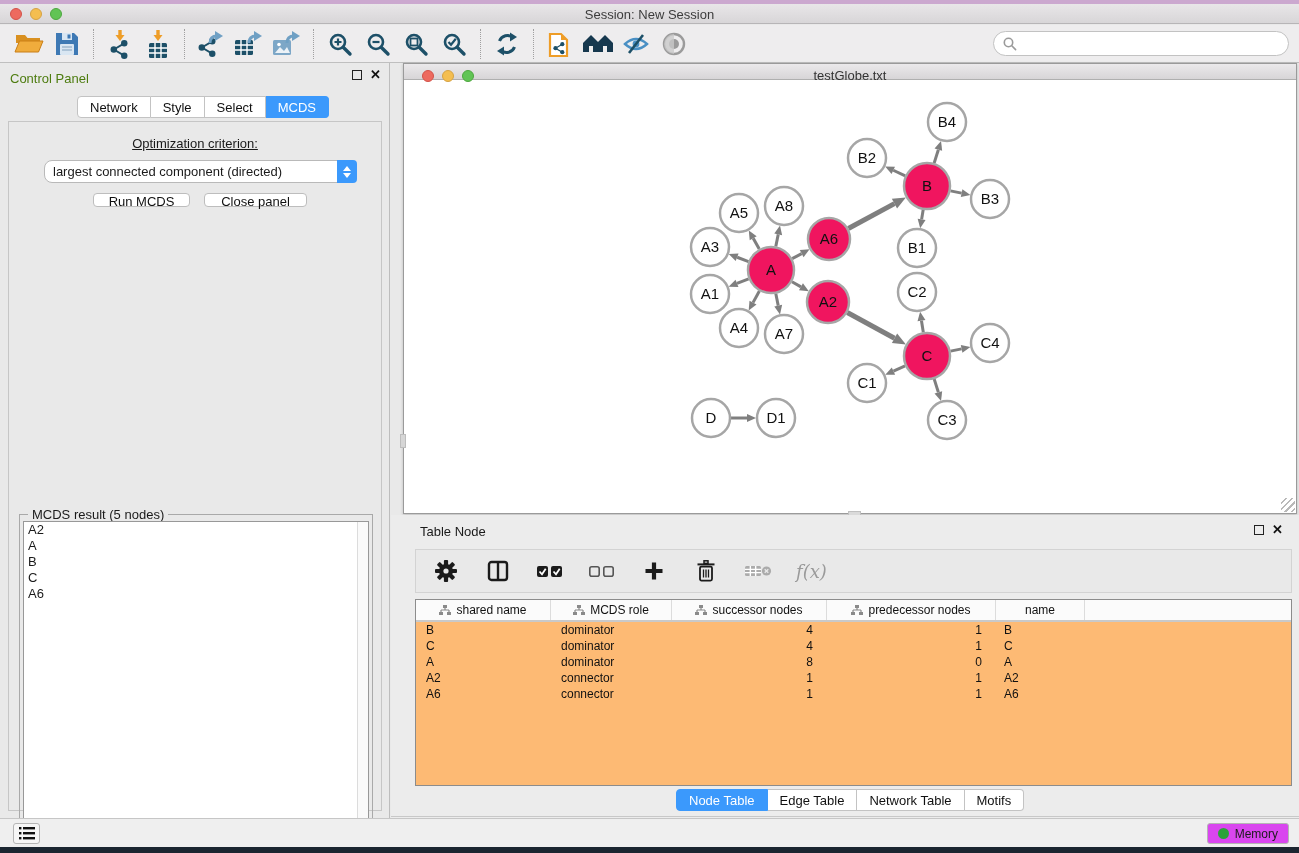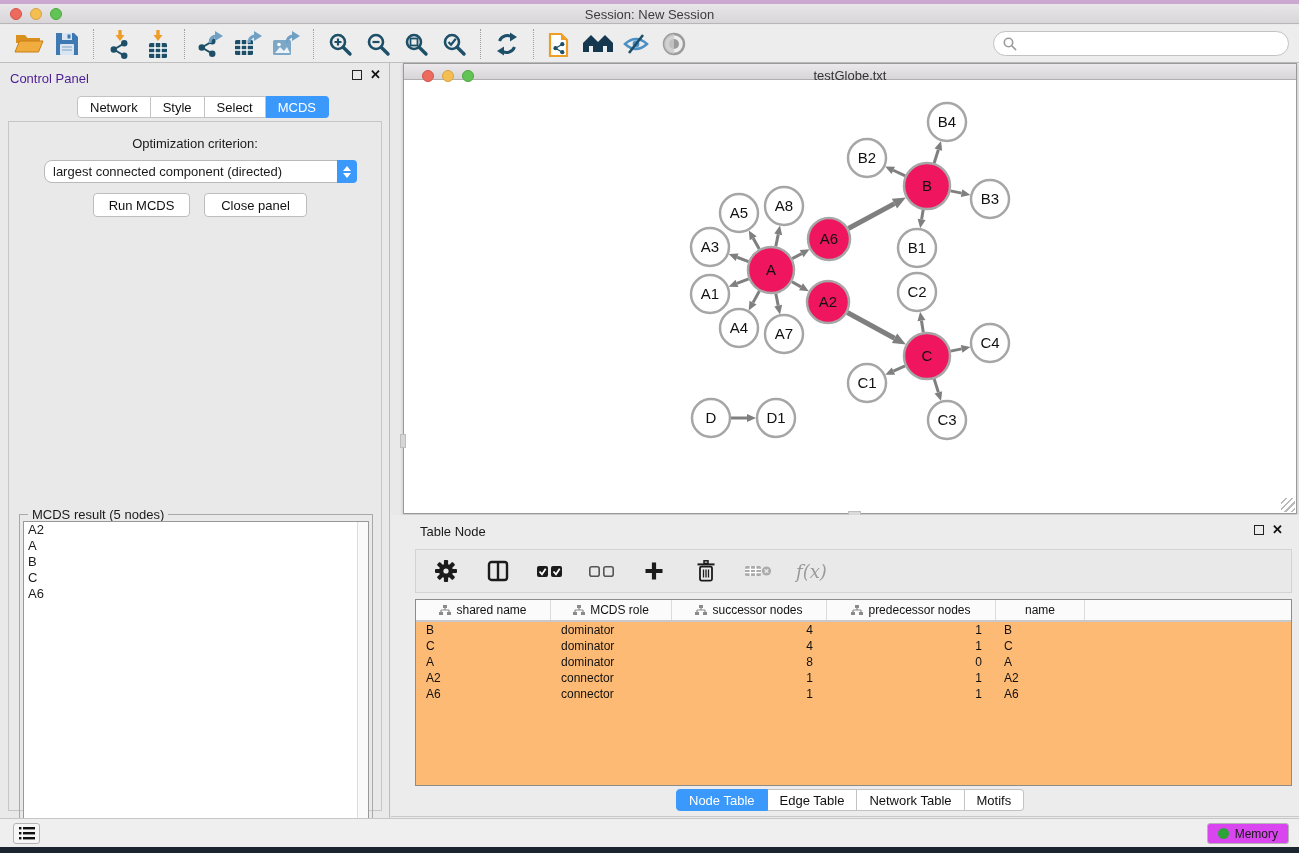--- a/index.html
+++ b/index.html
@@ -23,41 +23,41 @@
   .tb-icon { width:38px; height:32px; display:flex; align-items:center; justify-content:center; cursor:pointer; }
   .tb-sep { width:1px; height:30px; border-left:1px dotted #9F9F9F; margin:0 7px; }
   .search-wrap { position:absolute; right:10px; top:6px; width:296px; height:25px; background:#fff;
     border:1px solid #C2C2C2; border-radius:13px; display:flex; align-items:center; }
   .search-wrap input { border:none; outline:none; flex:1; height:20px; font-size:13px; background:transparent; }
   .search-glyph { margin:0 6px 0 9px; display:flex; }
 
   
   .control-panel { position:absolute; left:0; top:63px; width:390px; height:755px; background:#E9E9E9;
     border-right:1px solid #BDBDBD; }
-  .cp-header { position:absolute; left:10px; top:8px; font-size:13px; color:#4c1d95; }
+  .cp-header { position:absolute; left:10px; top:8px; font-size:13px; color:#4d7c0f; }
   .panel-btns { position:absolute; right:8px; top:7px; display:flex; gap:8px; align-items:center; }
   .float-btn { width:10px; height:10px; border:1.5px solid #222; cursor:pointer; }
   .close-btn { font-size:13px; font-weight:bold; color:#111; line-height:10px; cursor:pointer; }
   .seg-tabs { position:absolute; display:flex; }
   .seg-tab { height:22px; background:#fff; border:1px solid #C3C3C3; border-left:none; font-size:13px;
     display:flex; align-items:center; justify-content:center; cursor:pointer; color:#111; padding:0 12px; }
   .seg-tab:first-child { border-left:1px solid #C3C3C3; border-radius:4px 0 0 4px; }
   .seg-tab:last-child { border-radius:0 4px 4px 0; }
   .seg-tab.selected { background:#3B99FC; border-color:#3B99FC; color:#fff; }
   .cp-box { position:absolute; left:8px; top:58px; width:374px; height:690px;
     border:1px solid #C6C6C6; background:#E9E9E9; }
-  .opt-label { position:absolute; left:0; right:0; top:14px; text-align:center; font-size:13px; }
+  .opt-label { position:absolute; left:0; right:0; top:14px; text-align:center; font-size:13px;text-decoration:underline; }
   .combo { position:absolute; left:35px; top:38px; width:313px; height:23px; background:#fff;
     border:1px solid #B9B9B9; border-radius:8px; font-size:13px; display:flex; align-items:center; cursor:pointer; }
   .combo .val { flex:1; padding-left:8px; white-space:nowrap; overflow:hidden; }
   .combo .stepper { width:20px; height:23px; margin:-1px -1px -1px 0; background:#3B99FC; border-radius:0 4px 4px 0;
     display:flex; flex-direction:column; align-items:center; justify-content:center; gap:2px; }
   .tri-up { width:0; height:0; border-left:4px solid transparent; border-right:4px solid transparent; border-bottom:5px solid #fff; }
   .tri-dn { width:0; height:0; border-left:4px solid transparent; border-right:4px solid transparent; border-top:5px solid #fff; }
-  .cp-btn { position:absolute; height:24px; background:#fff; border:1px solid #BDBDBD; border-radius:4px;
+  .cp-btn { position:absolute; height:14px; background:#fff; border:1px solid #BDBDBD; border-radius:4px;
     font-size:13px; font-family:"Liberation Sans",sans-serif; cursor:pointer; color:#111; }
   .groupbox { position:absolute; left:10px; top:392px; width:354px; height:340px; border:1px solid #A9A9A9; }
   .groupbox .legend { position:absolute; left:8px; top:-8px; background:#E9E9E9; padding:0 4px; font-size:13px; }
   .result-list { position:absolute; left:3px; top:6px; right:3px; bottom:3px; background:#fff;
     border:1px solid #989898; font-size:13px; overflow:hidden; }
   .result-list .item { line-height:16px; padding-left:4px; cursor:default; }
   .result-scroll { position:absolute; right:0; top:0; bottom:0; width:11px; background:#FAFAFA; border-left:1px solid #DCDCDC; }
 
   
   .net-window { position:absolute; left:403px; top:63px; width:894px; height:451px;

